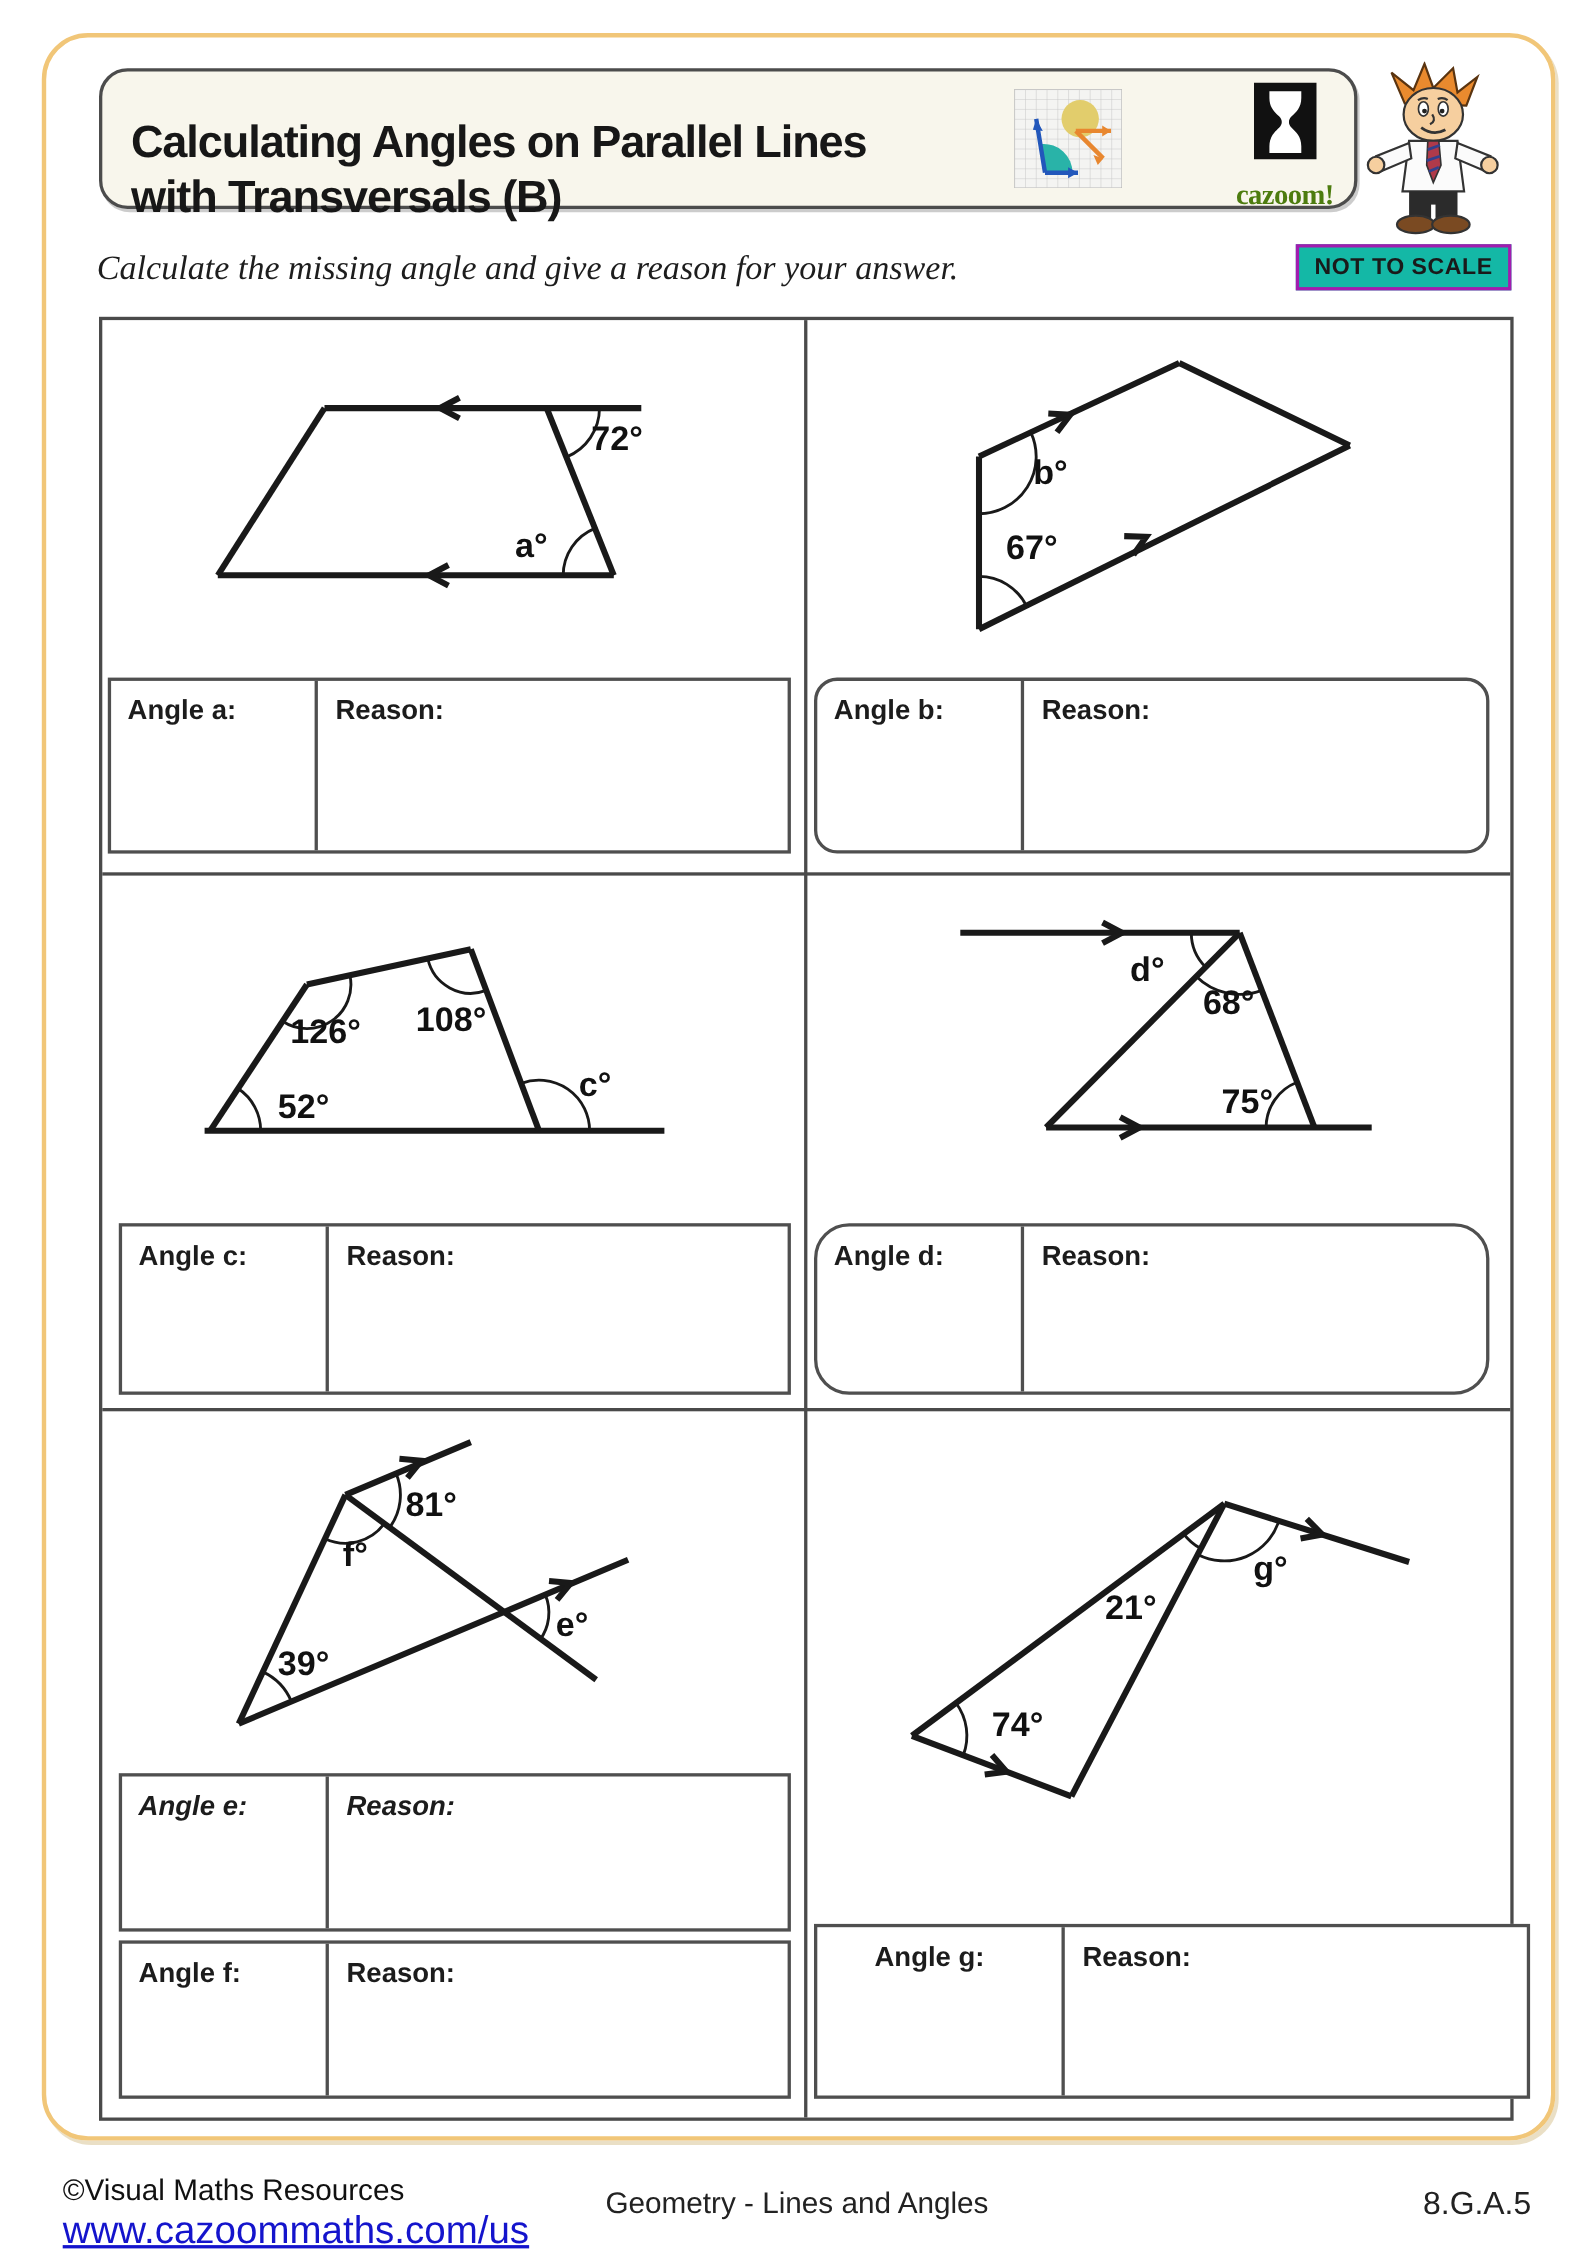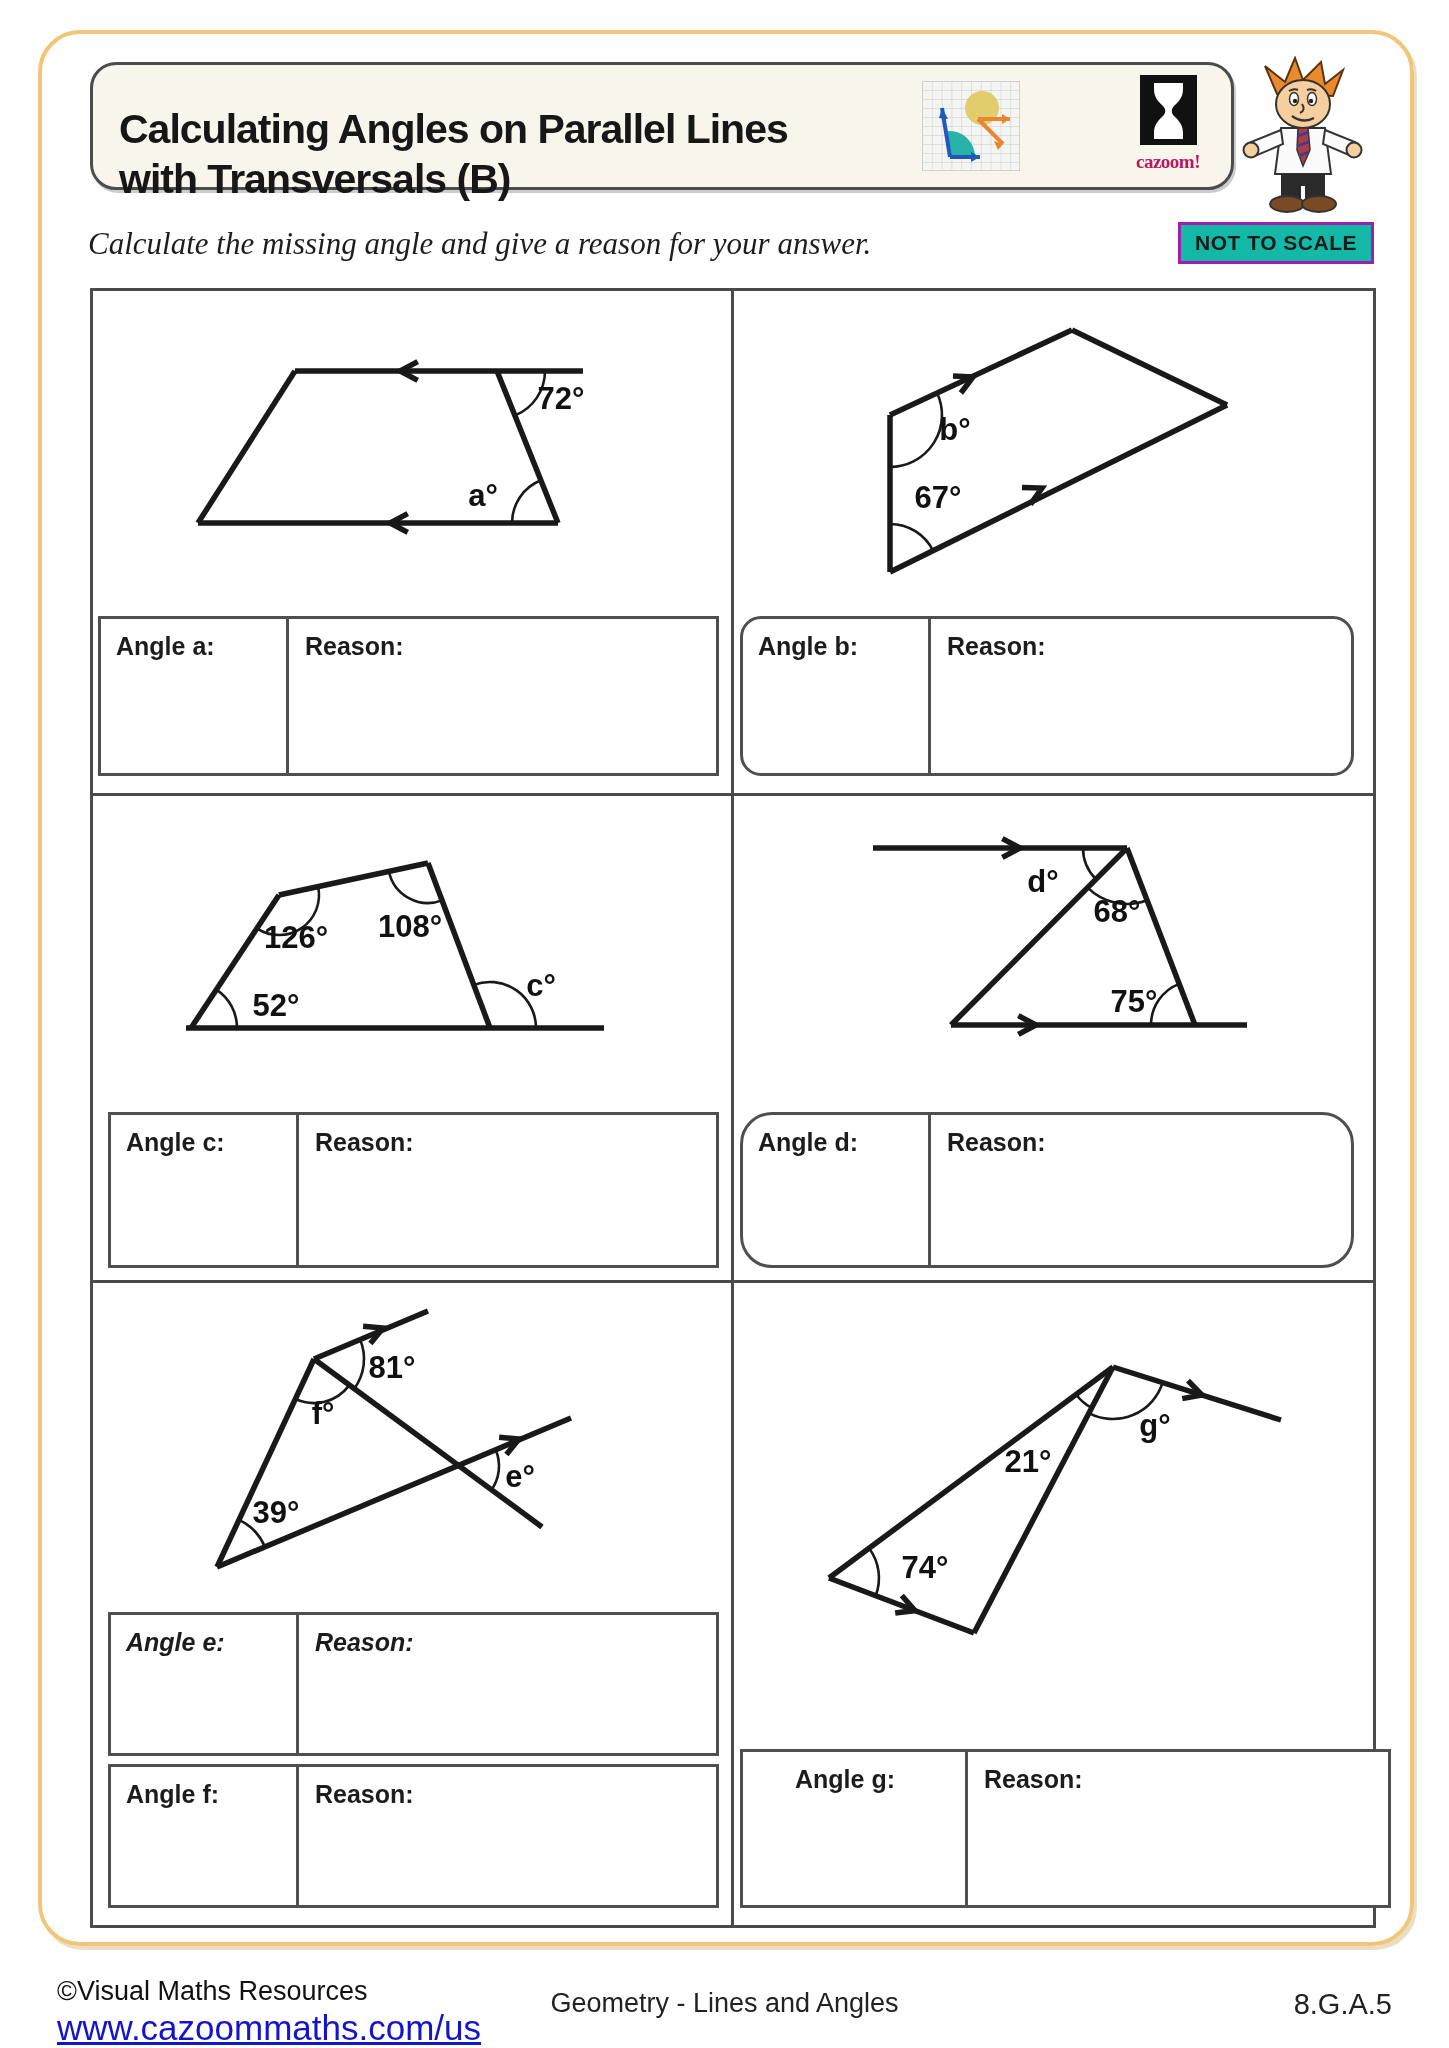--- a/index.html
+++ b/index.html
@@ -6,22 +6,22 @@
   .page{position:relative;width:1449px;height:2048px;background:#ffffff;overflow:hidden;
         font-family:"Liberation Sans","DejaVu Sans",sans-serif;color:#1a1a1a;}
   .outer-border{position:absolute;left:38px;top:30px;width:1368px;height:1908px;
         border:4px solid #f1c678;border-radius:42px;box-shadow:3px 4px 0 rgba(216,196,150,.55);}
   .title-box{position:absolute;left:90px;top:62px;width:1138px;height:122px;background:#f8f6ec;
         border:3px solid #4c4c4c;border-radius:26px;box-shadow:2px 3px 0 rgba(110,110,110,.35);}
   .title{position:absolute;left:26px;top:10px;font-size:41px;font-weight:bold;letter-spacing:-1px;
         line-height:50px;color:#171717;margin-top:29px;}
   .grid-icon{position:absolute;left:829px;top:16px;}
   .brand{position:absolute;left:1015px;top:10px;width:120px;text-align:center;}
-  .brand-text{font-family:"Liberation Serif","DejaVu Serif",serif;font-weight:bold;font-size:19px;
-        color:#be185d;margin-top:2px;letter-spacing:-.5px;}
+  .brand-text{font-family:"Liberation Serif","DejaVu Serif",serif;font-weight:bold;font-size:26px;
+        color:#4d7c0f;margin-top:12px;letter-spacing:-.5px;}
   .character{position:absolute;left:1237px;top:56px;}
   .nts{position:absolute;left:1178px;top:222px;width:190px;height:36px;border:3px solid #a21caf;
         background:#14b8a6;font-size:21px;font-weight:bold;text-align:center;line-height:36px;letter-spacing:.5px;}
   .instruction{position:absolute;left:88px;top:226px;font-family:"Liberation Serif","DejaVu Serif",serif;
         font-style:italic;font-size:31px;color:#1d1d1d;}
   .grid-frame{position:absolute;left:90px;top:288px;width:1280px;height:1634px;border:3px solid #4a4a4a;}
   .v-div{position:absolute;left:638px;top:0;width:3px;height:100%;background:#4a4a4a;}
   .h-div1{position:absolute;left:0;top:502px;width:100%;height:3px;background:#4a4a4a;}
   .h-div2{position:absolute;left:0;top:989px;width:100%;height:3px;background:#4a4a4a;}
   .diagram-layer{position:absolute;left:0;top:0;pointer-events:none;}

